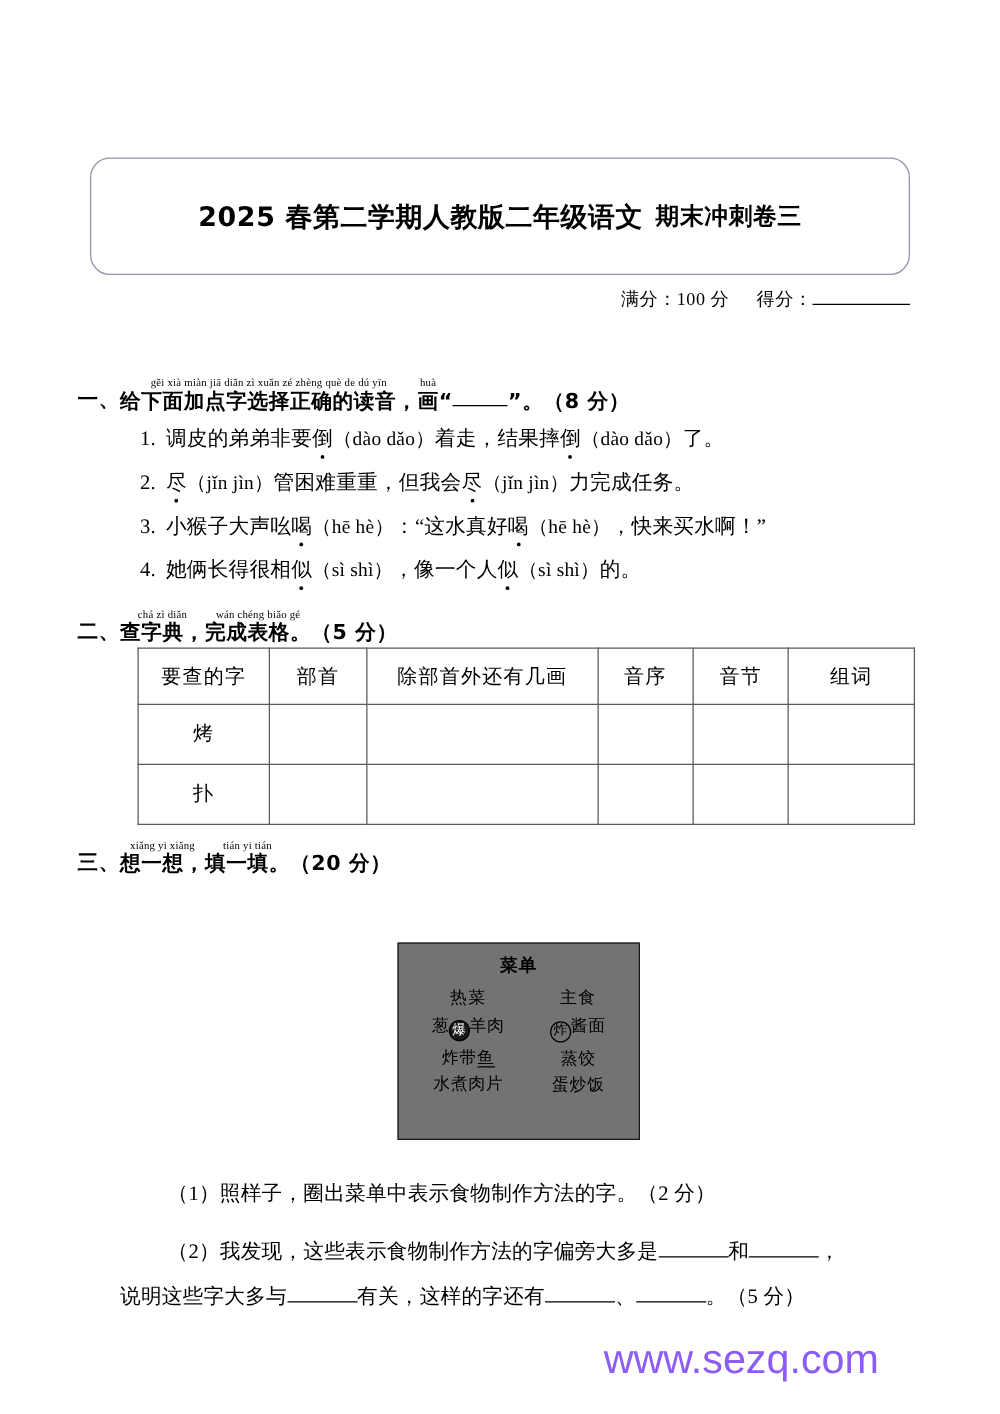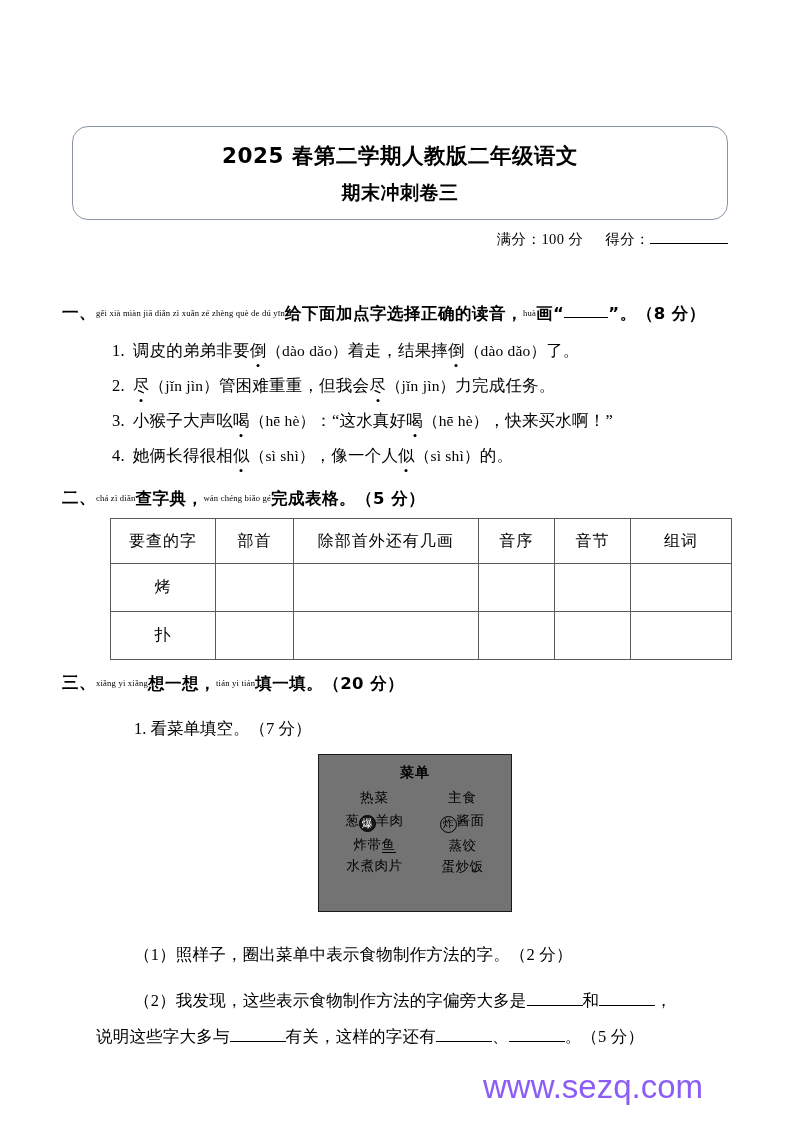--- a/index.html
+++ b/index.html
@@ -28,21 +28,21 @@
   .title-box {
     position: absolute;
     left: 72px;
     top: 126px;
     width: 656px;
     height: 94px;
     border: 1.3px solid #8a94a6;
     border-radius: 16px;
     box-sizing: border-box;
     display: flex;
-    flex-direction: column;
+    flex-direction: row;
     align-items: center;
     justify-content: center;
     gap: 10px;
   }
   .title-line1 {
     font-family: "DejaVu Sans", sans-serif;
     font-weight: bold;
     font-size: 21.5px;
     letter-spacing: 0.5px;
     white-space: nowrap;
@@ -94,21 +94,21 @@
     left: 62px;
     font-family: "DejaVu Sans", sans-serif;
     font-weight: bold;
     font-size: 16.5px;
     white-space: nowrap;
     letter-spacing: 0.5px;
   }
   .sec .num { display: inline-block; }
   .ruby {
     display: inline-flex;
-    flex-direction: row;
+    flex-direction: column;
     align-items: center;
     vertical-align: bottom;
     line-height: 1;
   }
   .ruby .py {
     font-family: "Liberation Serif", serif;
     font-weight: normal;
     font-size: 8.6px;
     line-height: 1.1;
     letter-spacing: 0.2px;
@@ -379,21 +379,20 @@
   <div class="sec" style="top:672px;">
     <span class="num">三、</span><span class="ruby">
         <span class="py">xiǎng yi xiǎng</span>
         <span class="base">想一想，</span>
       </span><span class="ruby">
         <span class="py">tián yi tián</span>
         <span class="base">填一填。</span>
       </span><span class="plain-base">（20 分）</span>
   </div>
 
-  <div class="subq" style="top:718px;">1.  看菜单填空。（7 分）</div>
 
   <div class="menu-card">
     <div class="menu-title">菜单</div>
     <div class="menu-cols">
 
       <div class="menu-col">
         <div class="head">热菜</div>
         <div class="menu-item"><span>葱</span><span class="circ-filled">爆</span><span>羊肉</span></div>
         <div class="menu-item"><span>炸带</span><span class="u-mark">鱼</span></div>
         <div class="menu-item"><span>水煮肉片</span></div>

